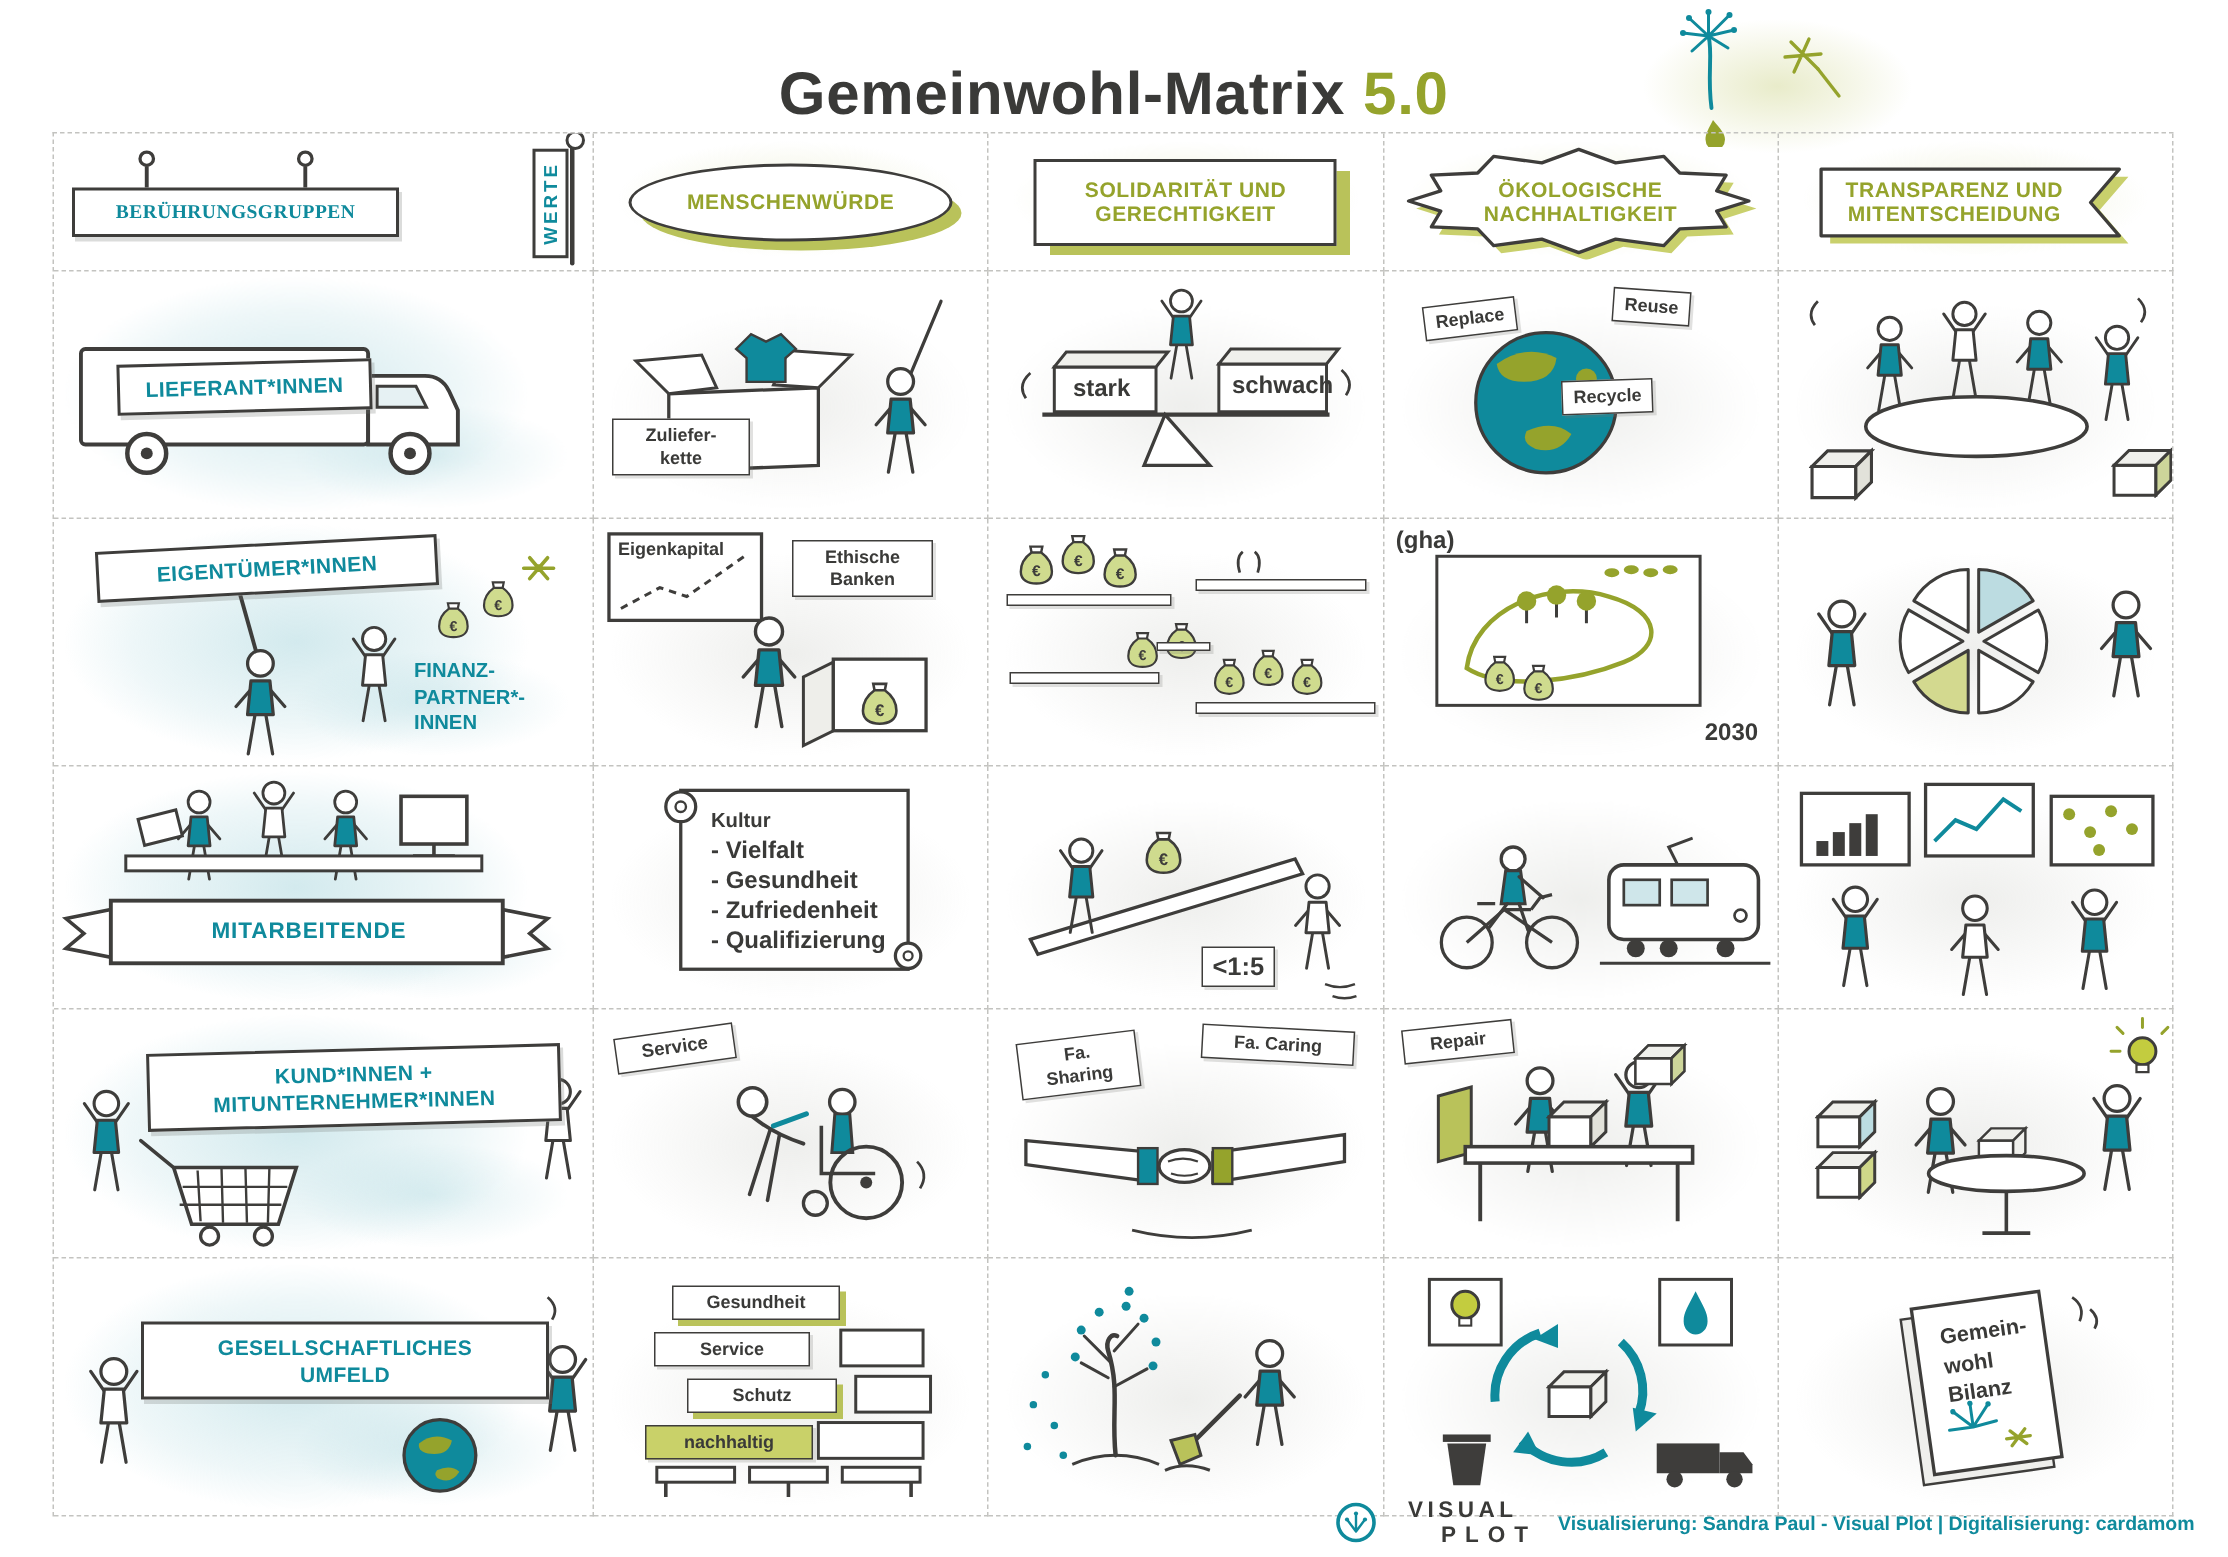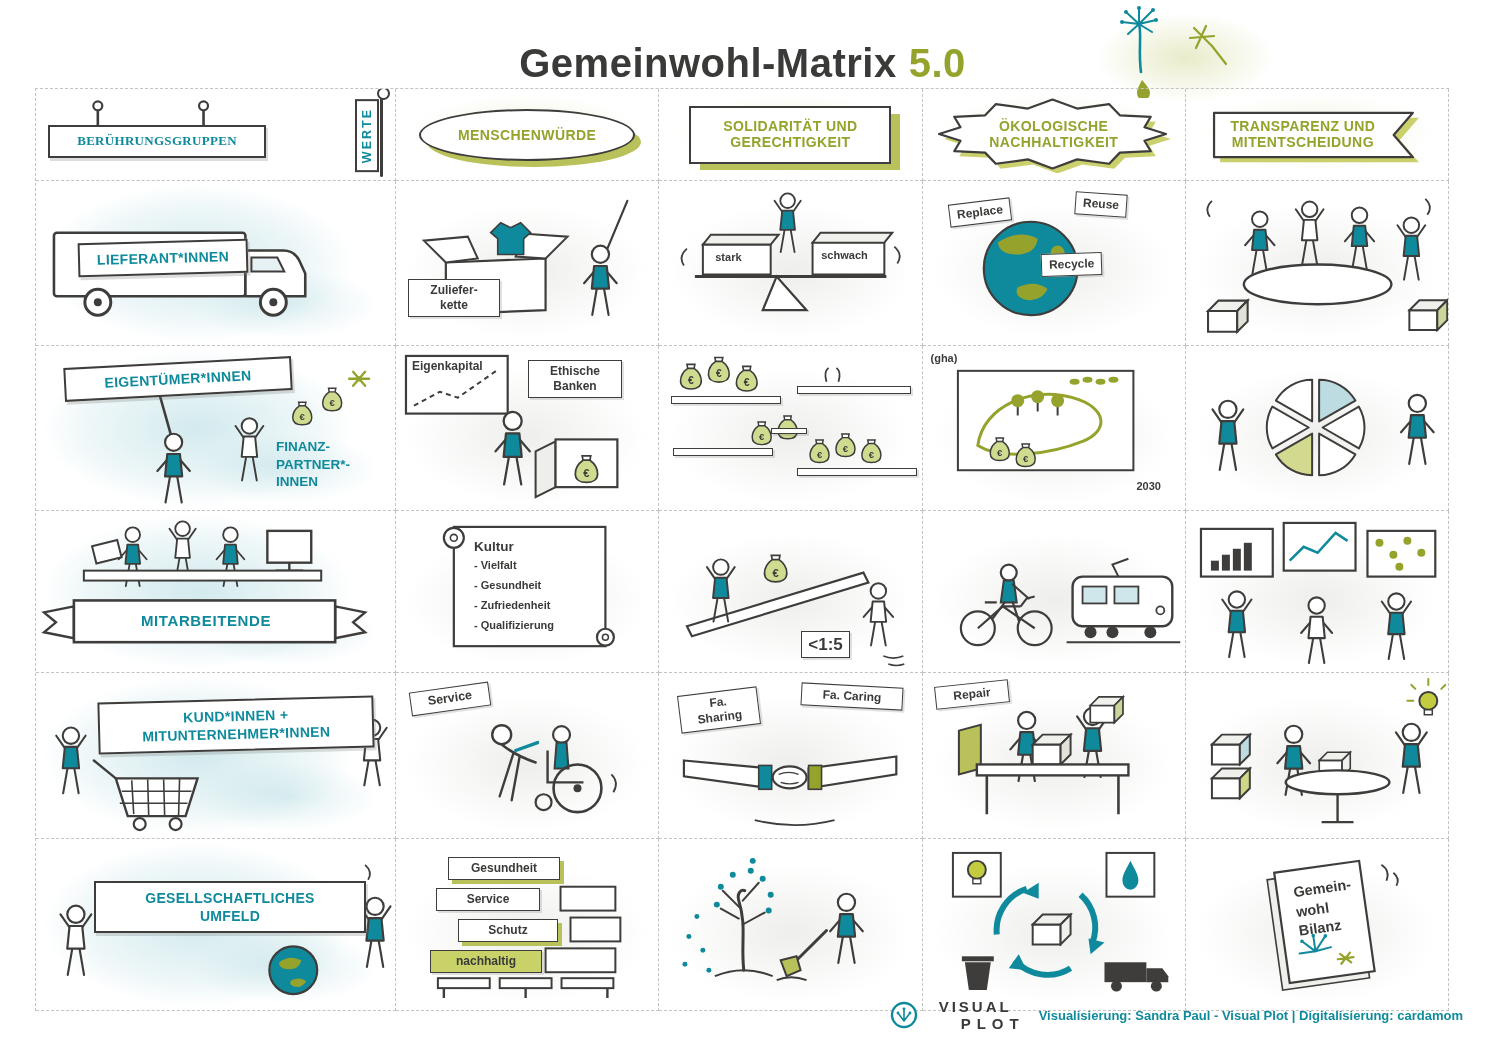--- a/index.html
+++ b/index.html
@@ -35,21 +35,21 @@
               box-shadow:10px 7px 0 -1px #b9c25a;}
   .hdr-label{position:absolute;left:50%;top:50%;transform:translate(-50%,-50%);width:200px;
              text-align:center;color:#95a32c;font-weight:800;font-size:14px;letter-spacing:.4px;line-height:1.2;}
 
   
   .tag{position:absolute;background:#fff;border:1.6px solid #3e3d3b;color:#3a3a38;font-weight:700;
        font-size:12px;line-height:1.25;padding:3px 7px;text-align:center;white-space:pre-line;
        box-shadow:2px 2px 0 rgba(120,120,112,.22);}
   .tag.olive{background:#c9d169;}
   .tag.sideshadow{box-shadow:4px 4px 0 #b9c25a;}
-  .plain{position:absolute;font-weight:700;font-size:11px;color:#3a3a38;white-space:pre-line;}
+  .plain{position:absolute;font-weight:700;font-size:16px;color:#3a3a38;white-space:pre-line;}
   .sign{position:absolute;background:#fff;border:2.2px solid #3e3d3b;color:#0f8a9c;font-weight:800;
         text-align:center;letter-spacing:.3px;font-size:14px;line-height:1.3;padding:6px 8px;
         white-space:pre-line;box-shadow:2px 3px 0 rgba(110,115,110,.25);}
   .sub-teal{position:absolute;color:#0f8a9c;font-weight:800;font-size:13.5px;line-height:1.3;white-space:pre-line;}
 
   
   .flag-wrap{position:absolute;right:4px;top:2px;width:62px;height:88px;}
   .flag-pole{position:absolute;right:8px;top:4px;width:3px;height:82px;background:#3e3d3b;border-radius:2px;}
   .flag-pole::before{content:"";position:absolute;left:-3px;top:-8px;width:9px;height:9px;border-radius:50%;
                      border:2px solid #3e3d3b;background:#fff;}

